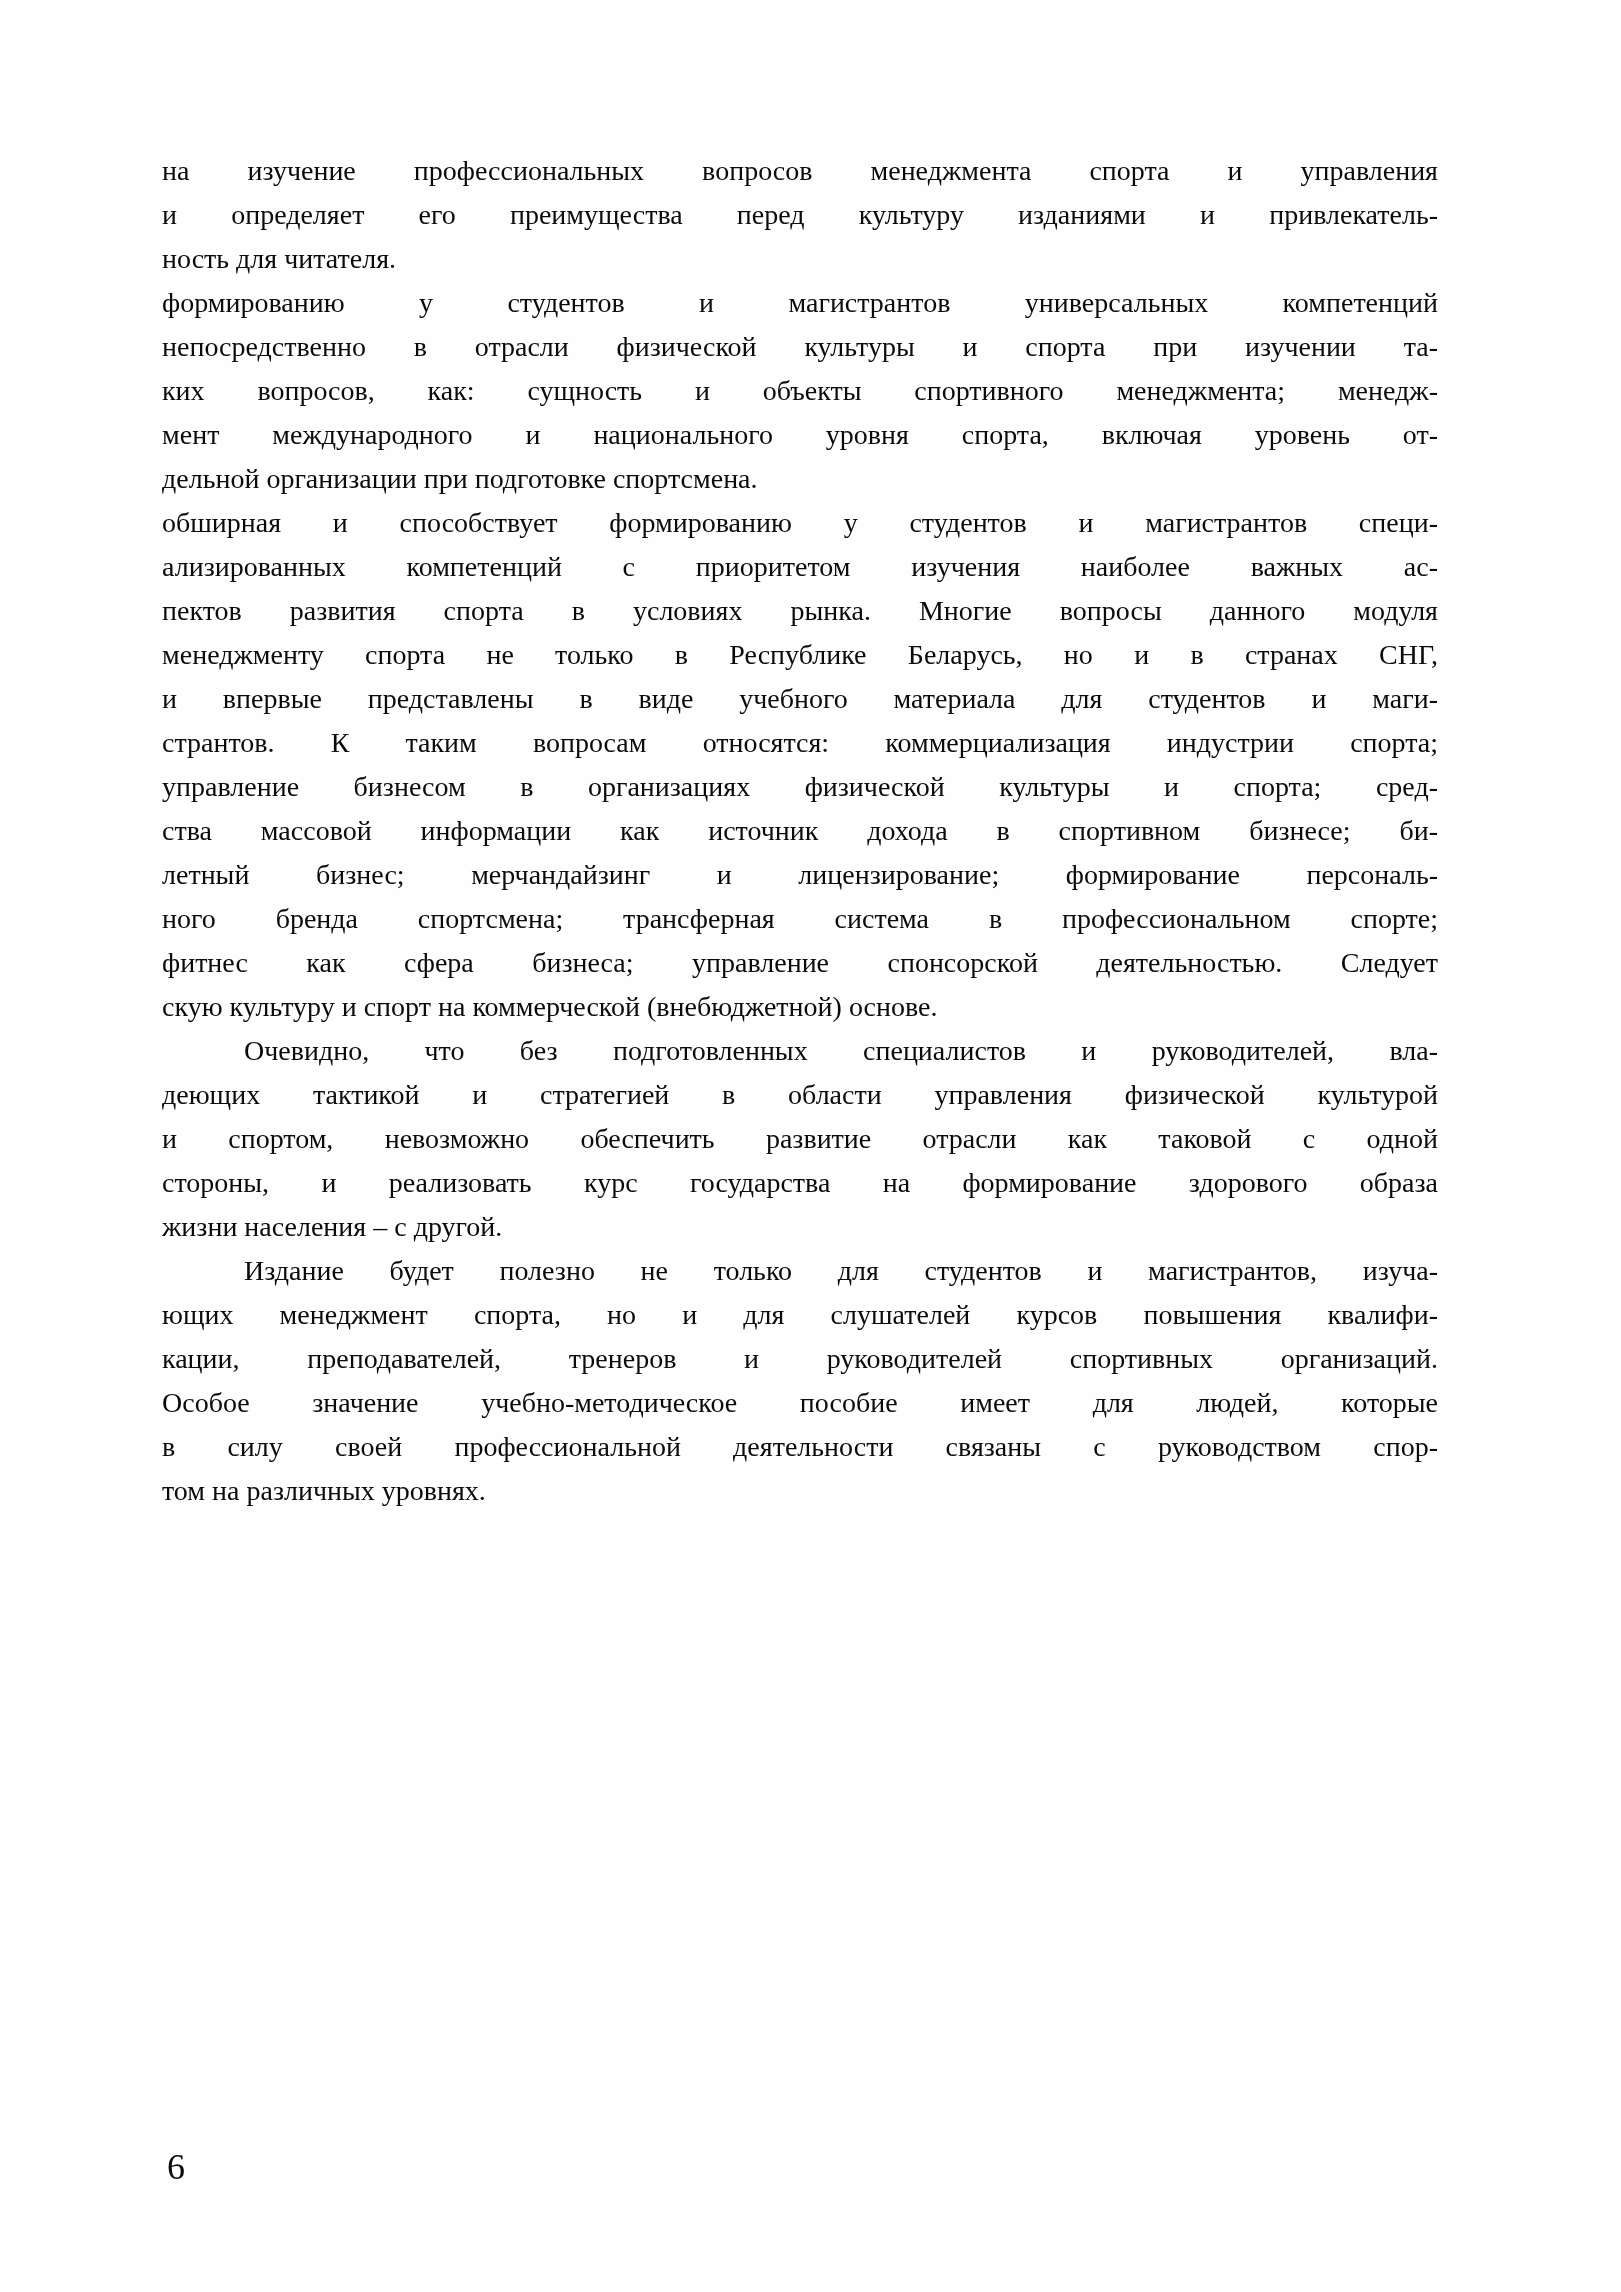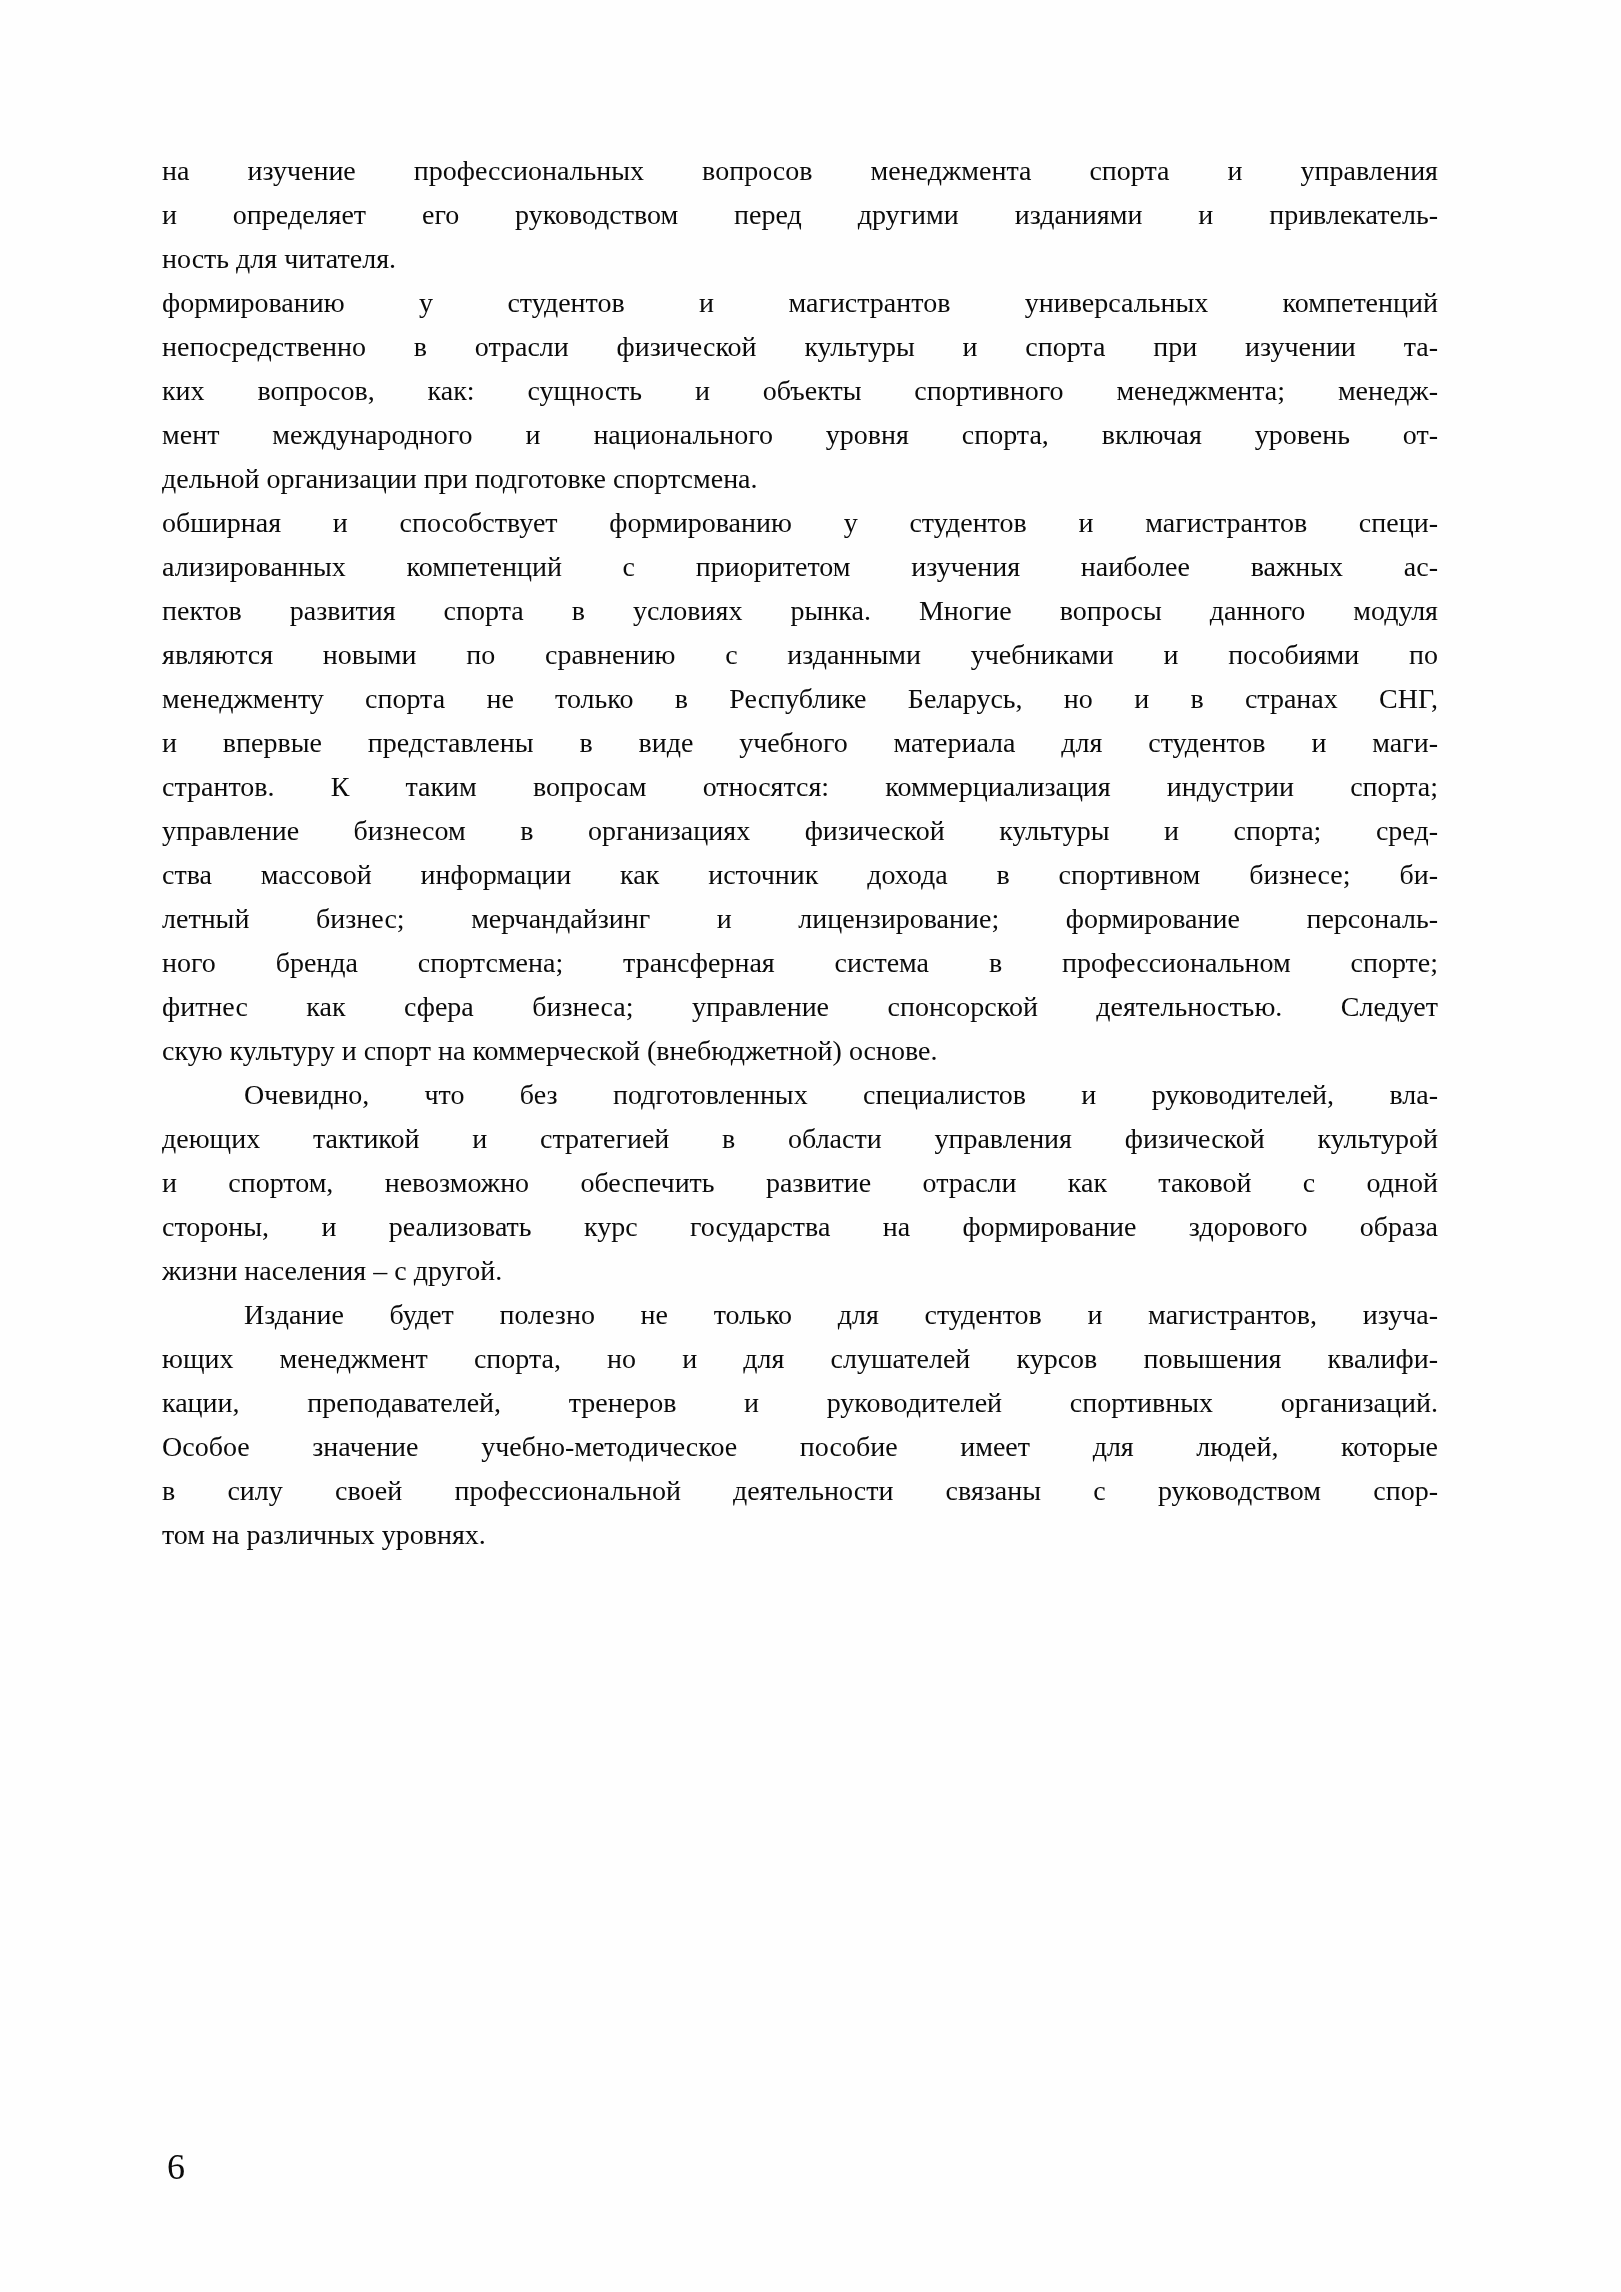--- a/index.html
+++ b/index.html
@@ -49,35 +49,34 @@
     line-height: 44px;
   }
 </style>
 </head>
 <body>
 
 <div class="page">
   <div class="textblock" id="textblock">
       <div class="para">
         <div class="line">на изучение профессиональных вопросов менеджмента спорта и управления</div>
-        <div class="line">и определяет его руководством перед другими изданиями и привлекатель-</div>
+        <div class="line">и определяет его преимущества перед культуру изданиями и привлекатель-</div>
         <div class="line para-last">ность для читателя.</div>
       </div>
       <div class="para">
         <div class="line">формированию у студентов и магистрантов универсальных компетенций</div>
         <div class="line">непосредственно в отрасли физической культуры и спорта при изучении та-</div>
         <div class="line">ких вопросов, как: сущность и объекты спортивного менеджмента; менедж-</div>
         <div class="line">мент международного и национального уровня спорта, включая уровень от-</div>
         <div class="line para-last">дельной организации при подготовке спортсмена.</div>
       </div>
       <div class="para">
         <div class="line">обширная и способствует формированию у студентов и магистрантов специ-</div>
         <div class="line">ализированных компетенций с приоритетом изучения наиболее важных ас-</div>
         <div class="line">пектов развития спорта в условиях рынка. Многие вопросы данного модуля</div>
-        <div class="line">являются новыми по сравнению с изданными учебниками и пособиями по</div>
         <div class="line">менеджменту спорта не только в Республике Беларусь, но и в странах СНГ,</div>
         <div class="line">и впервые представлены в виде учебного материала для студентов и маги-</div>
         <div class="line">странтов. К таким вопросам относятся: коммерциализация индустрии спорта;</div>
         <div class="line">управление бизнесом в организациях физической культуры и спорта; сред-</div>
         <div class="line">ства массовой информации как источник дохода в спортивном бизнесе; би-</div>
         <div class="line">летный бизнес; мерчандайзинг и лицензирование; формирование персональ-</div>
         <div class="line">ного бренда спортсмена; трансферная система в профессиональном спорте;</div>
         <div class="line">фитнес как сфера бизнеса; управление спонсорской деятельностью. Следует</div>
         <div class="line para-last">скую культуру и спорт на коммерческой (внебюджетной) основе.</div>
       </div>

